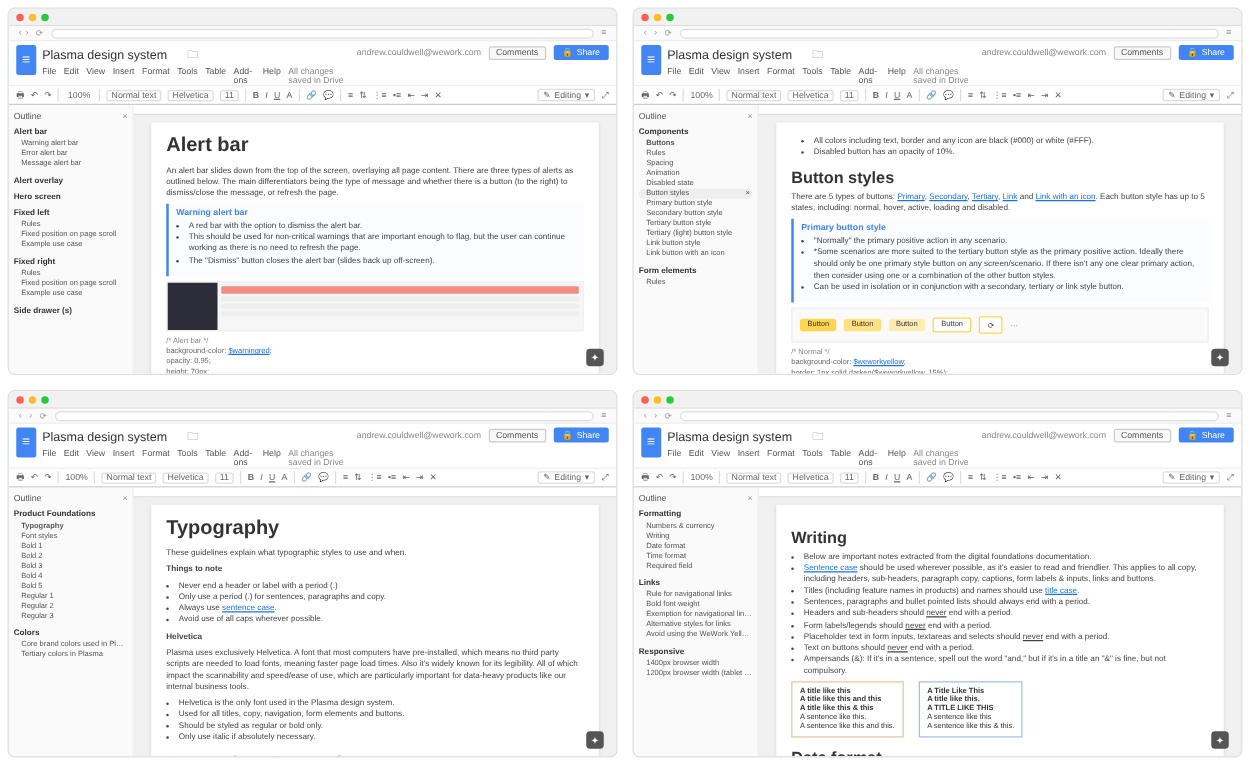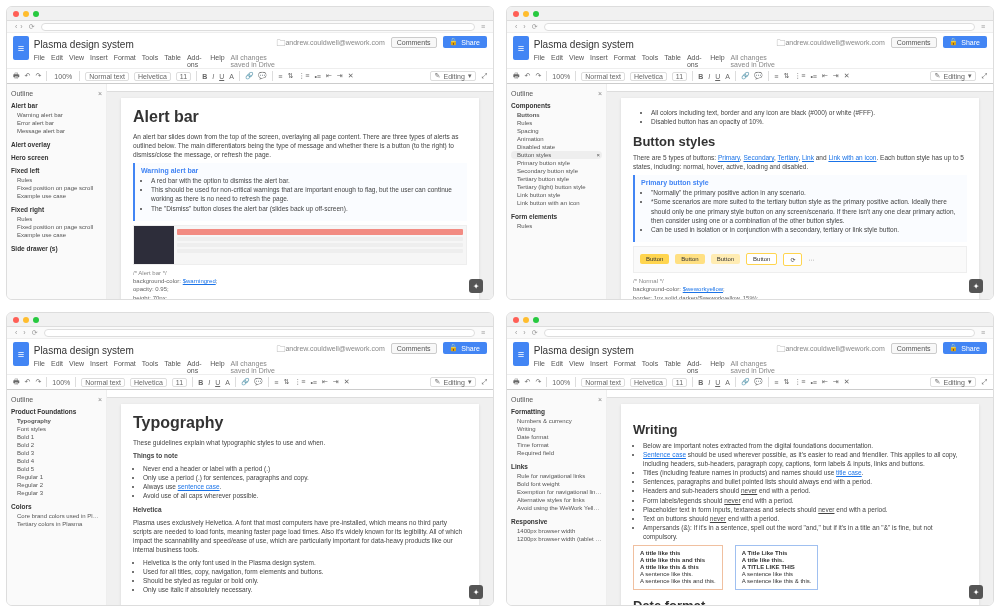--- a/index.html
+++ b/index.html
@@ -6,21 +6,21 @@
 body { background:#fff; width:1000px; height:612px; display:grid; grid-template-columns:1fr 1fr; grid-template-rows:1fr 1fr; gap:12px; padding:6px; }
 .window { background:#fff; border:1px solid #ddd; border-radius:6px; overflow:hidden; display:flex; flex-direction:column; font-size:7px; }
 .browser-chrome { height:14px; background:#f1f1f1; display:flex; align-items:center; padding:0 6px; gap:4px; border-bottom:1px solid #ddd; }
 .dot { width:6px; height:6px; border-radius:50%; }
 .dot.r{background:#ff5f56}.dot.y{background:#ffbd2e}.dot.g{background:#27c93f}
 .url-bar { height:12px; background:#fafafa; border-bottom:1px solid #eee; display:flex; align-items:center; padding:0 8px; gap:6px; color:#999; }
 .url-bar .arrows{display:flex;gap:3px}
 .header-row { display:flex; justify-content:space-between; align-items:flex-start; padding:3px 6px 0; }
 .doc-left{display:flex;gap:5px;align-items:flex-start}
 .docs-icon { width:18px; height:24px; background:#4285f4; border-radius:2px; display:flex; align-items:center; justify-content:center; color:#fff; font-weight:bold; font-size:11px; }
-.doc-title-row{display:flex;align-items:center;gap:6px;justify-content:space-between;}
+.doc-title-row{display:flex;align-items:center;gap:16px;}
 .doc-title{font-size:10px;color:#333}
 .folder-icon{color:#777;font-size:9px}
 .menus{display:flex;gap:6px;color:#555;font-size:7px;margin-top:2px}
 .save-msg{color:#888;font-size:7px}
 .header-right{display:flex;align-items:center;gap:6px}
 .email{color:#888;font-size:7px}
 .comments-btn{border:1px solid #ccc;border-radius:2px;padding:1px 5px;color:#555;font-size:7px;background:#f8f8f8}
 .share-btn{background:#4285f4;color:#fff;border-radius:2px;padding:2px 7px;font-size:7px;display:flex;align-items:center;gap:3px}
 .toolbar{height:16px;border-top:1px solid #eee;border-bottom:1px solid #ccc;display:flex;align-items:center;padding:0 6px;gap:5px;color:#666;font-size:7px;background:#fff}
 .toolbar .sep{width:1px;height:10px;background:#ddd}

